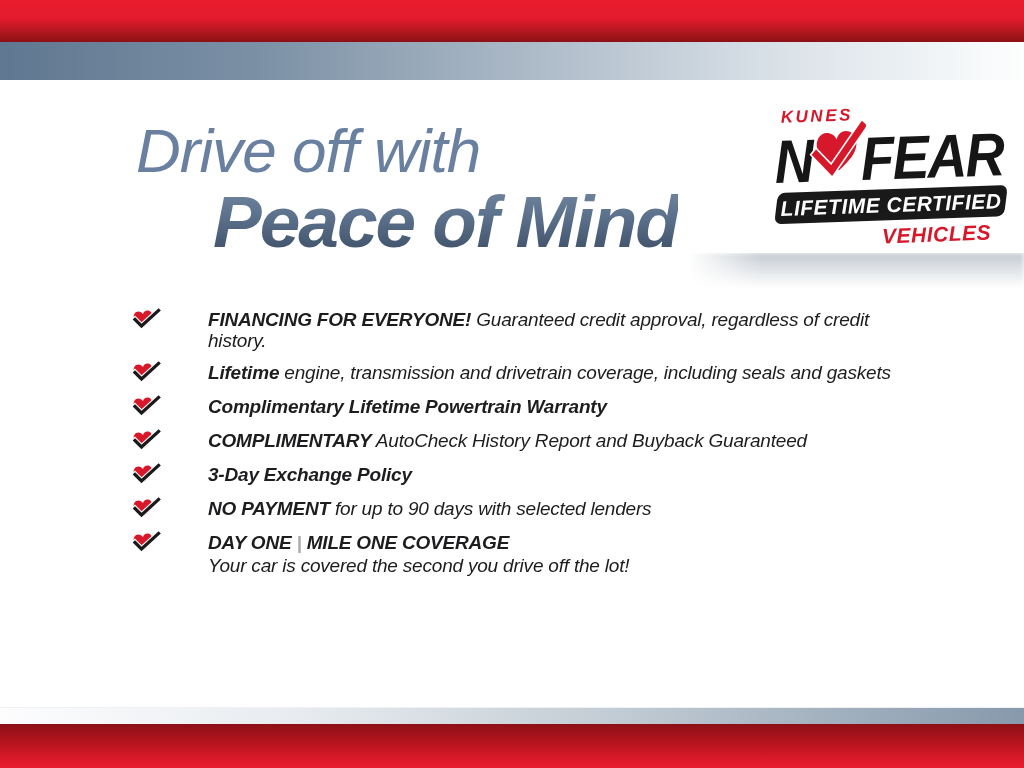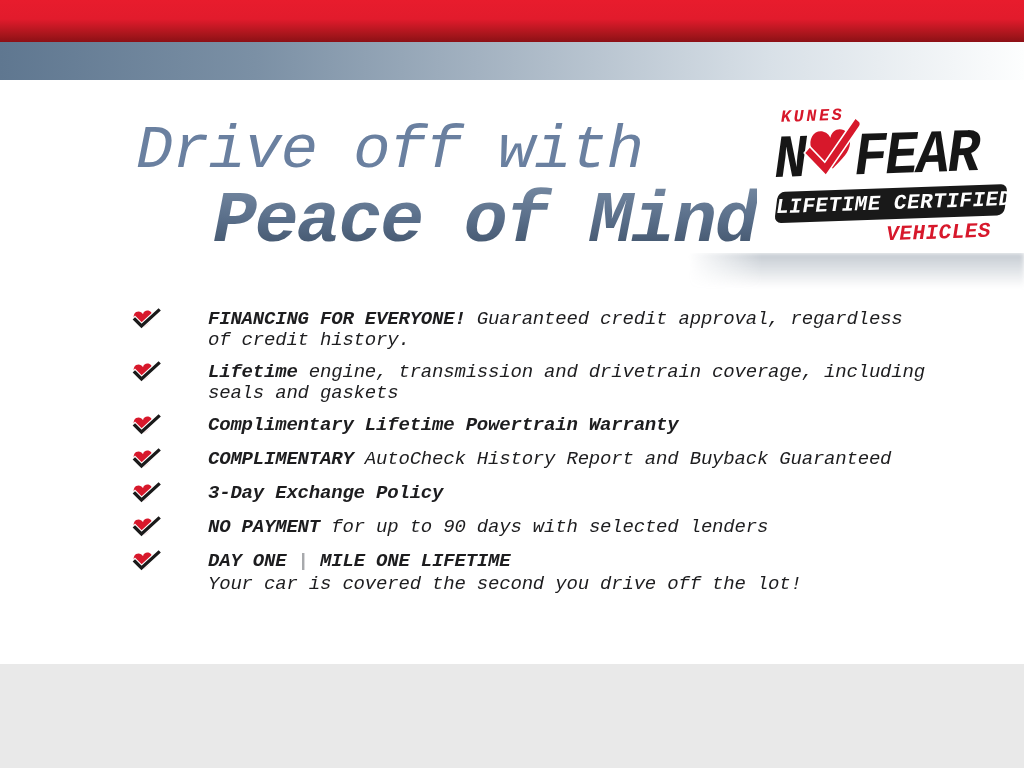--- a/index.html
+++ b/index.html
@@ -1,19 +1,19 @@
 <!DOCTYPE html>
 <html><head>
 <meta charset="utf-8">
 <style>
   html,body{margin:0;padding:0;background:#e9e9e9;}
   .canvas{
-    position:relative;width:1024px;height:664px;margin:0 auto;
+    position:relative;width:1024px;height:768px;margin:0 auto;
     background:#ffffff;overflow:hidden;
-    font-family:Liberation Mono, monospace;
+    font-family:Liberation Sans, sans-serif;
   }
   
   .bar{position:absolute;left:0;width:1024px;}
   .bar-red-top{top:0;height:42px;background:linear-gradient(180deg,#e81c2d 0%,#e21b2c 45%,#a3151b 85%,#8c1016 100%);}
   .bar-steel-top{top:42px;height:38px;background:linear-gradient(90deg,#5f7790 0%,#7b90a5 25%,#a9b7c5 50%,#d8e0e7 75%,#fdfefe 100%);}
   .bar-steel-bottom{top:707px;height:17px;background:linear-gradient(90deg,#fdfdfe 0%,#e7ebef 30%,#c2ccd4 60%,#8799ac 100%);border-top:1px solid #eef1f3;}
   .bar-red-bottom{top:724px;height:44px;background:linear-gradient(180deg,#8c1016 0%,#b9141f 45%,#e01a2a 85%,#ea1c2d 100%);}
   
   .swoosh{
     position:absolute;left:688px;top:253px;width:336px;height:38px;
@@ -196,21 +196,21 @@
 
   <li class="benefit">
     <span class="bicon">
       <svg width="30" height="24" viewBox="0 0 30 24" aria-hidden="true">
         <path class="bh" transform="rotate(-7 12 11)" d="M12.6 6.2 C11 2.6 6.3 2 4.1 4.8 C2 7.6 3 11.5 6 14.3 C8 16.2 10.4 17.8 12.3 19.2 C14.2 17.8 16.6 16.2 18.6 14.3 C21.6 11.5 22.6 7.6 20.5 4.8 C18.3 2 13.6 2.6 12.6 6.2 Z"></path>
         <polyline class="bw" points="4,11.5 10.5,18 27.5,2.5"></polyline>
         <polyline class="bk" points="4,11.5 10.5,18 27.5,2.5"></polyline>
       </svg>
     </span>
     <span class="btext">
-      <b class="b1">DAY ONE</b><span class="bsep"> | </span><b class="b2">MILE ONE LIFETIME</b>
+      <b class="b1">DAY ONE</b><span class="bsep"> | </span><b class="b2">MILE ONE COVERAGE</b>
       <span class="bsub">Your car is covered the second you drive off the lot!</span>
     </span>
   </li>
 </ul>
 
   <div class="bar bar-steel-bottom"></div>
   <div class="bar bar-red-bottom"></div>
 </div>
 
 </body></html>

